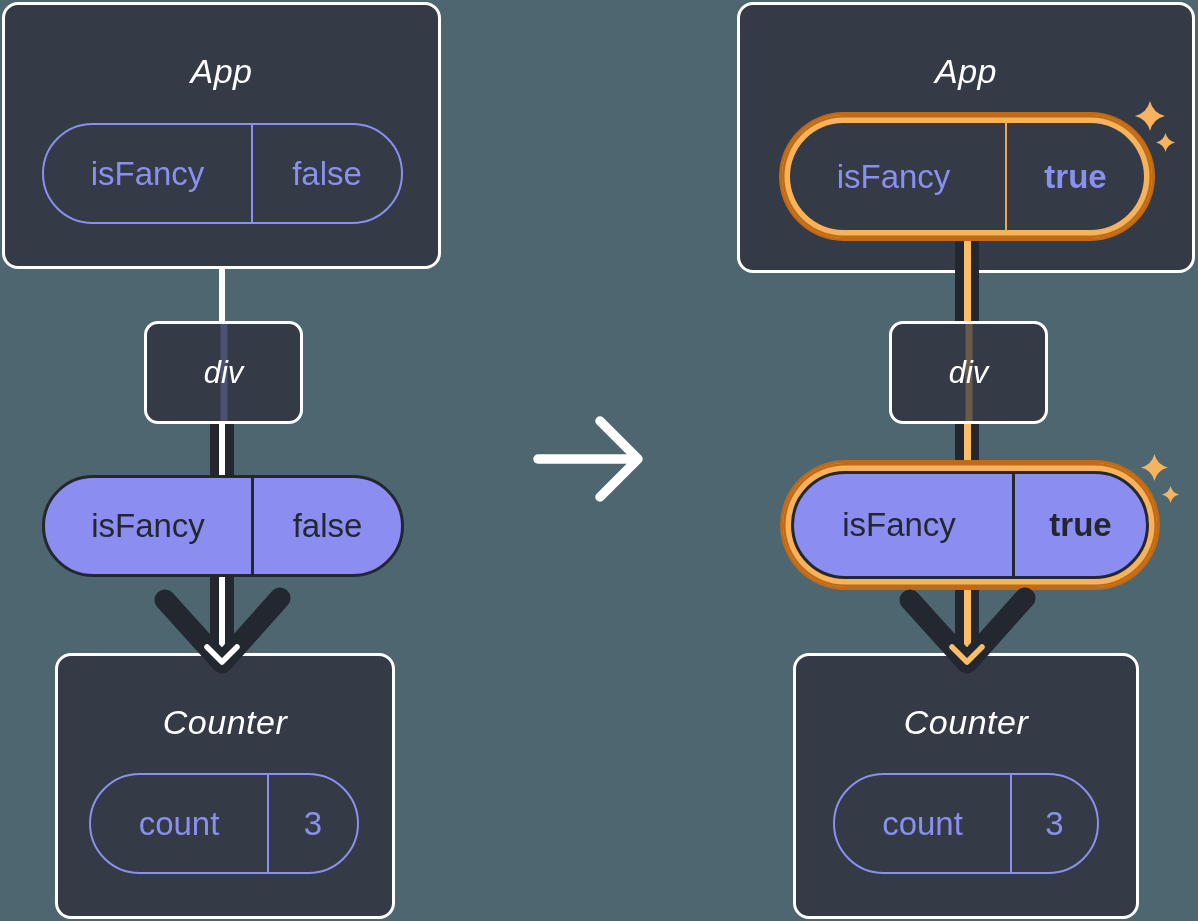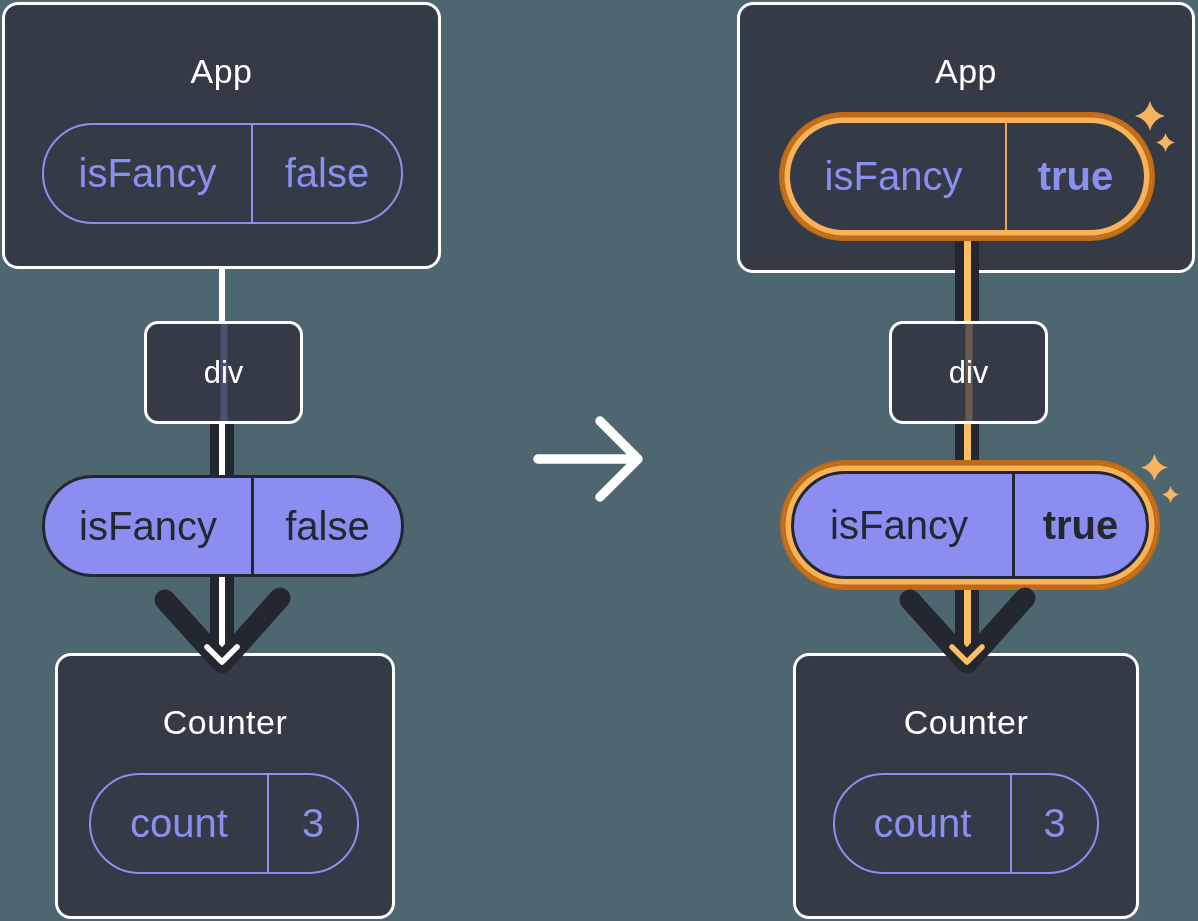--- a/index.html
+++ b/index.html
@@ -7,37 +7,37 @@
     position:relative;width:1198px;height:921px;overflow:hidden;
     background:#4D6670;
     font-family:"Liberation Sans", sans-serif;
   }
   .card{
     position:absolute;background:#343A46;border:3px solid #FFFFFF;
     border-radius:16px;box-sizing:border-box;z-index:1;
   }
   .card-title{
     position:absolute;left:0;right:0;top:47px;text-align:center;
-    color:#FFFFFF;font-size:34px;letter-spacing:0.5px;
+    color:#FFFFFF;font-size:34px;letter-spacing:0.5px;font-style:italic;
   }
   .node-label{color:#FFFFFF;font-size:31px;}
   .divnode{
     position:absolute;background:#343A46;border:3px solid #FFFFFF;
     border-radius:14px;box-sizing:border-box;z-index:3;
-    display:flex;align-items:center;justify-content:center;
+    display:flex;align-items:center;justify-content:center;font-style:italic;
   }
   .stripe{
     position:absolute;left:50%;transform:translateX(-50%);
     top:0;bottom:0;width:7px;z-index:0;
   }
   .stripe.purple{background:rgba(140,146,235,0.28);}
   .stripe.orange{background:rgba(245,180,95,0.28);}
   .pill{
     position:absolute;display:flex;border-radius:999px;
-    box-sizing:border-box;font-size:40px;z-index:3;
+    box-sizing:border-box;font-size:33px;z-index:3;
   }
   .pill .cell{display:flex;align-items:center;justify-content:center;box-sizing:border-box;}
   .pill.outlined{border:2.5px solid #8A90F0;color:#8A90F0;background:transparent;}
   .pill.outlined .v{border-left:2.5px solid #8A90F0;}
   .pill.filled{background:#8B8EF0;border:3px solid #23272F;color:#23272F;}
   .pill.filled .v{border-left:3px solid #23272F;}
   .pill.ghost{background:#343A46;color:#8A90F0;}
   .pill.ghost .v{border-left:2.5px solid #EFA64E;}
   .pill.inring{position:static;}
   .bold{font-weight:700;margin-left:8px;}

